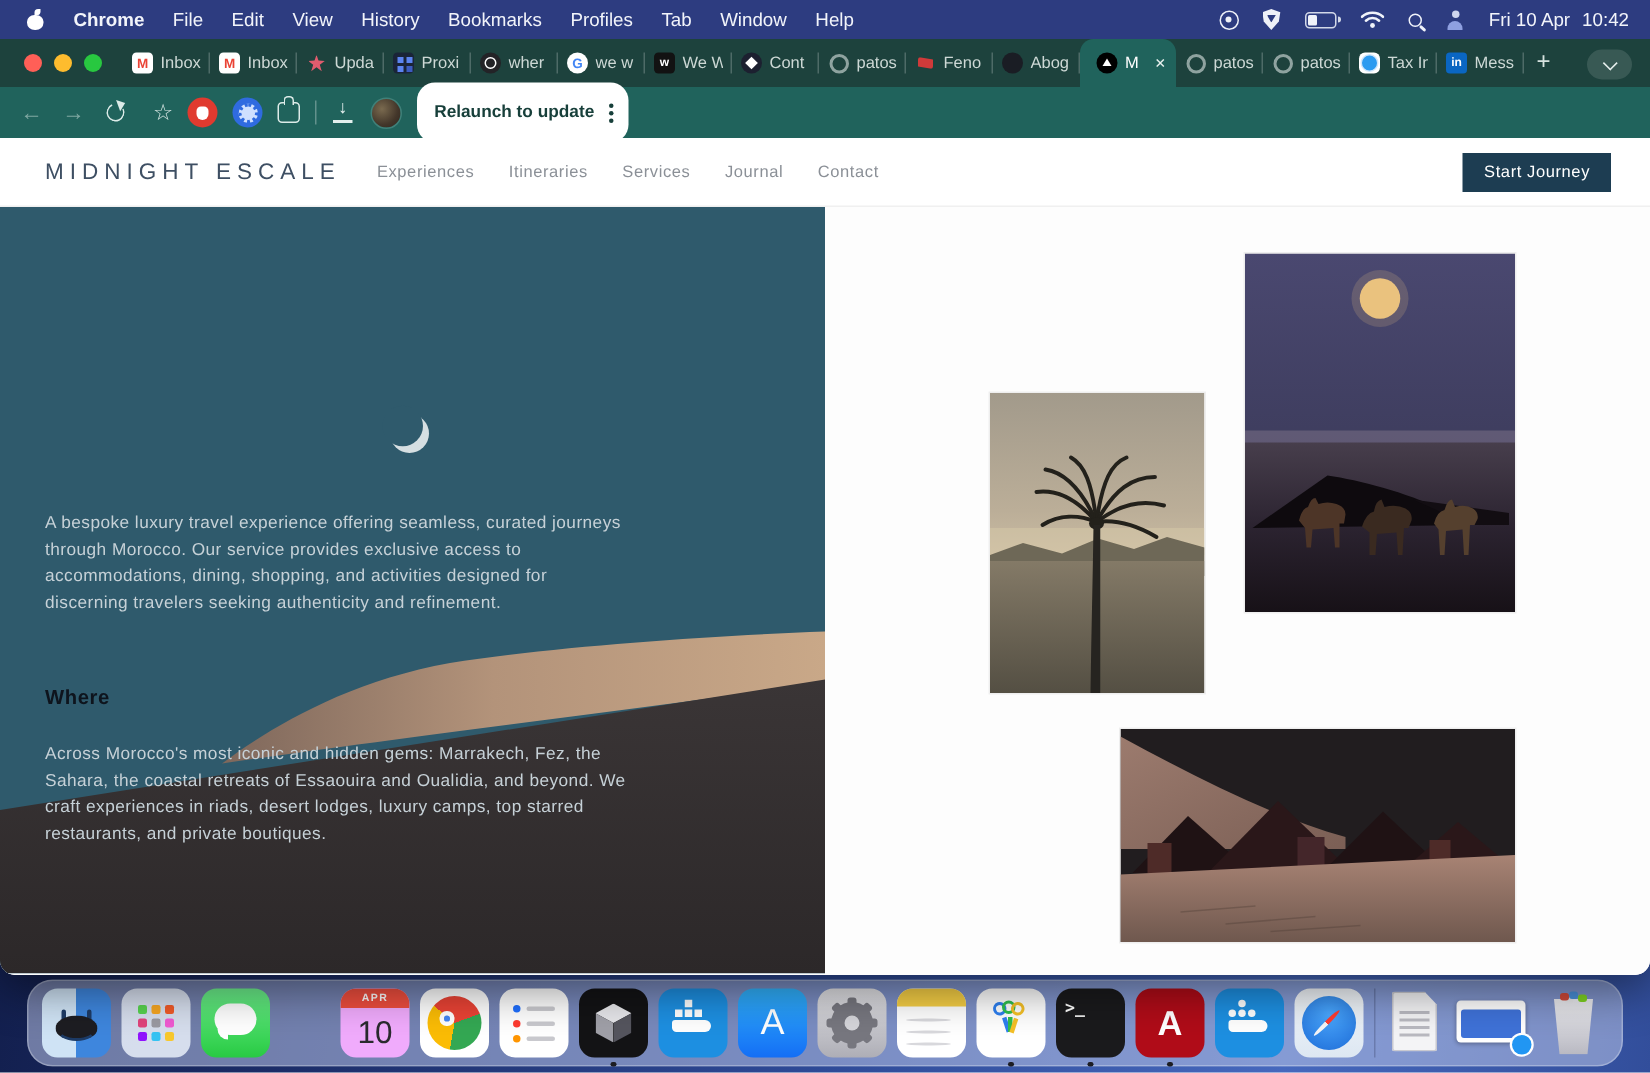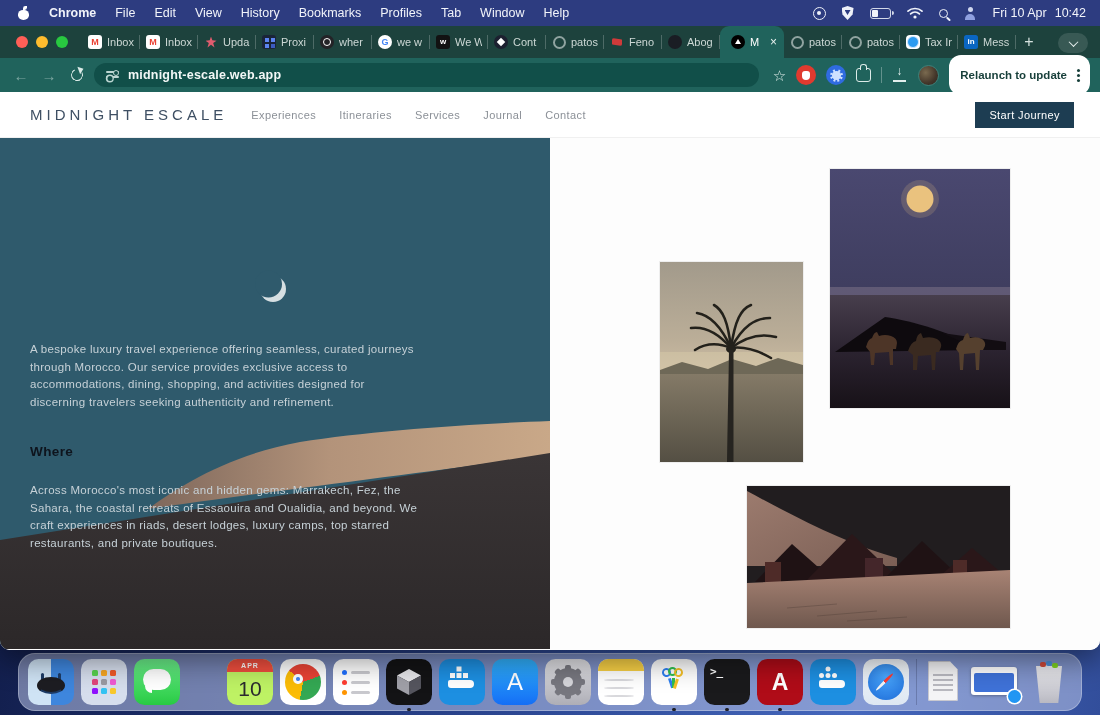--- a/index.html
+++ b/index.html
@@ -100,21 +100,21 @@
   .site-header { height:46px; background:#fff; display:flex; align-items:center; padding:0 26px 0 30px; border-bottom:1px solid #f0f0f0; }
   .logo { font-size:15px; letter-spacing:4px; color:#3e4f63; font-weight:400; white-space:nowrap; cursor:pointer; }
   .site-nav { display:flex; gap:23px; margin-left:24px; }
   .site-nav span { font-size:11px; color:#8b9097; letter-spacing:.4px; cursor:pointer; }
   .cta { margin-left:auto; background:#1d3d52; color:#fff; font-size:11px; letter-spacing:.4px; padding:7px 14px; border:none; cursor:pointer; }
   .content { position:relative; height:511px; overflow:hidden; }
   .left-panel { position:absolute; left:0; top:0; width:550px; height:511px; background:#2f5a6c; overflow:hidden; }
   .crescent { position:absolute; left:250px; top:128px; width:44px; height:44px; }
   .panel-text { position:absolute; left:30px; width:392px; z-index:3; }
   .pt-what { top:203px; }
-  .pt-where { top:306px; }
+  .pt-where { top:319px; }
   .panel-h { font-size:13.5px; font-weight:700; letter-spacing:.4px; color:#eef3f5; margin-bottom:23px; }
   .pt-where .panel-h { color:#0e141d; }
   .panel-p { font-size:11.5px; line-height:17.5px; color:#c6d1d7; letter-spacing:.3px; }
   .dune { position:absolute; left:0; bottom:0; width:550px; height:511px; z-index:1; }
   .photo { position:absolute; box-shadow:0 0 0 1px rgba(0,0,0,.06); }
   .ph-palm { left:660px; top:124px; width:143px; height:200px; }
   .ph-moon { left:830px; top:31px; width:180px; height:239px; }
   .ph-tents { left:747px; top:348px; width:263px; height:142px; }
   .photo svg { display:block; width:100%; height:100%; }
   
@@ -126,21 +126,21 @@
   .running::after { content:""; position:absolute; left:50%; bottom:-6px; width:3.5px; height:3.5px; margin-left:-2px; background:#1d1d22; border-radius:50%; }
   .di-finder { background:linear-gradient(90deg,#cfe3f5 0 49%,#3e86dd 49% 100%); overflow:hidden; }
   .di-finder::before { content:""; position:absolute; left:13px; top:14px; width:3px; height:8px; background:#1d3b66; border-radius:2px; box-shadow:17px 0 0 #1d3b66; }
   .di-finder::after { content:""; position:absolute; left:11px; top:18px; width:24px; height:13px; border:2.4px solid #1d3b66; border-top-color:transparent; border-left-color:transparent; border-right-color:transparent; border-radius:50%; }
   .di-launchpad { background:rgba(232,238,249,.85); }
   .di-launchpad::before { content:""; position:absolute; left:11px; top:11px; width:6px; height:6px; border-radius:1.5px; background:#57d24f;
     box-shadow:9px 0 0 #f6a623,18px 0 0 #f05a28,0 9px 0 #e1447c,9px 9px 0 #9a9aa2,18px 9px 0 #f05ad2,0 18px 0 #9013fe,9px 18px 0 #35c3f3,18px 18px 0 #f8c82d; }
   .di-messages { background:linear-gradient(180deg,#6df08c,#28ca43); }
   .di-messages::before { content:""; position:absolute; left:9px; top:10px; width:28px; height:21px; background:#fff; border-radius:11px; }
   .di-messages::after { content:""; position:absolute; left:11px; top:27px; width:7px; height:7px; background:#fff; border-radius:0 0 0 8px; }
-  .di-calendar { background:#bef264; overflow:hidden;margin-left:40px; }
+  .di-calendar { background:#f0abfc; overflow:hidden;margin-left:40px; }
   .cal-head { position:absolute; top:0; left:0; right:0; height:13px; background:#ef4e3e; color:#fff; font-size:7px; font-weight:700; letter-spacing:1px; display:flex; align-items:center; justify-content:center; }
   .cal-day { position:absolute; top:13px; left:0; right:0; bottom:0; display:flex; align-items:center; justify-content:center; font-size:21px; color:#2a2a2e; font-weight:400; }
   .di-chrome { background:#fff; }
   .di-chrome::before { content:""; position:absolute; inset:5px; border-radius:50%;
     background:conic-gradient(from 310deg,#ea4335 0 120deg,#34a853 120deg 240deg,#fbbc05 240deg 360deg); }
   .di-chrome::after { content:""; position:absolute; inset:15px; border-radius:50%; background:#4285f4; border:3px solid #fff; }
   .di-reminders { background:#fff; }
   .di-reminders::before { content:""; position:absolute; left:9px; top:11px; width:5px; height:5px; border-radius:50%; background:#1f6fff; box-shadow:0 10px 0 #ff3b30,0 20px 0 #ff9500; }
   .di-reminders::after { content:""; position:absolute; left:18px; top:12px; width:19px; height:2.6px; background:#c9c9ce; border-radius:2px; box-shadow:0 10px 0 #c9c9ce,0 20px 0 #c9c9ce; }
   .di-cube { background:#131315; }
@@ -307,24 +307,20 @@
         <span class="chev-down"></span>
       </div>
   </div>
 
   <div class="toolbar">
     <span class="navbtn">←</span>
     <span class="navbtn">→</span>
     <span class="navbtn enabled">
         <span class="reload-g"></span>
       </span>
-    <div class="urlpill">
-      <span class="tune"></span>
-      <span class="urltext">midnight-escale.web.app</span>
-    </div>
     <div class="tb-right">
       <span class="star">☆</span>
       <span class="ext ext-red"></span>
       <span class="ext ext-blue"></span>
       <span class="puzzle"></span>
       <span class="tb-sep"></span>
       <span class="dl"></span>
       <span class="avatar"></span>
       <div class="relaunch">
         <span>Relaunch to update</span>

